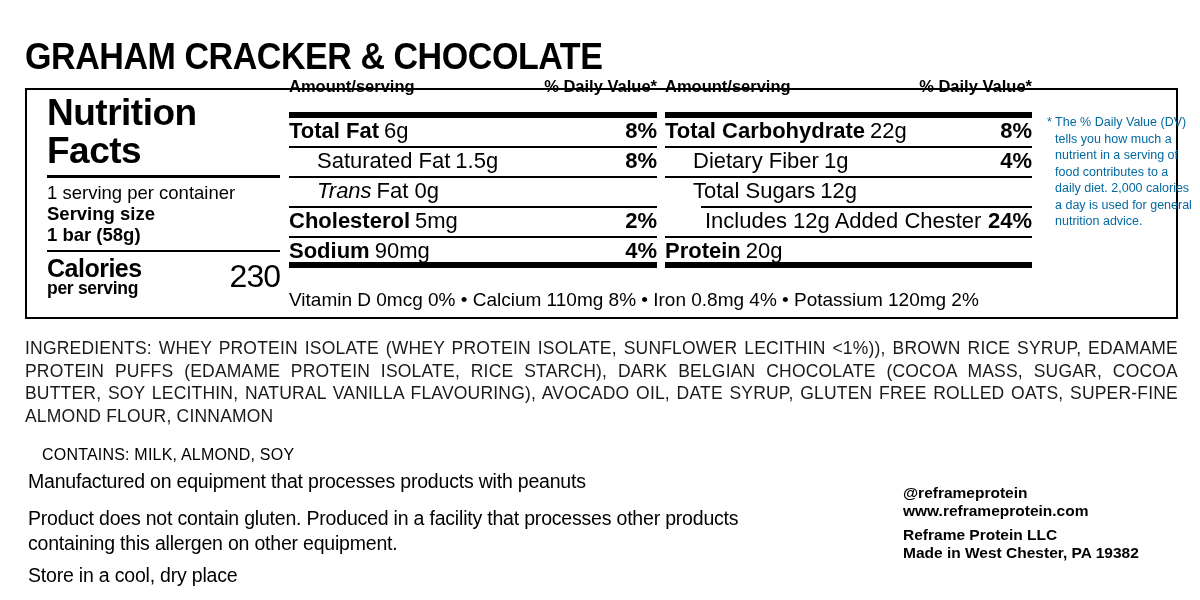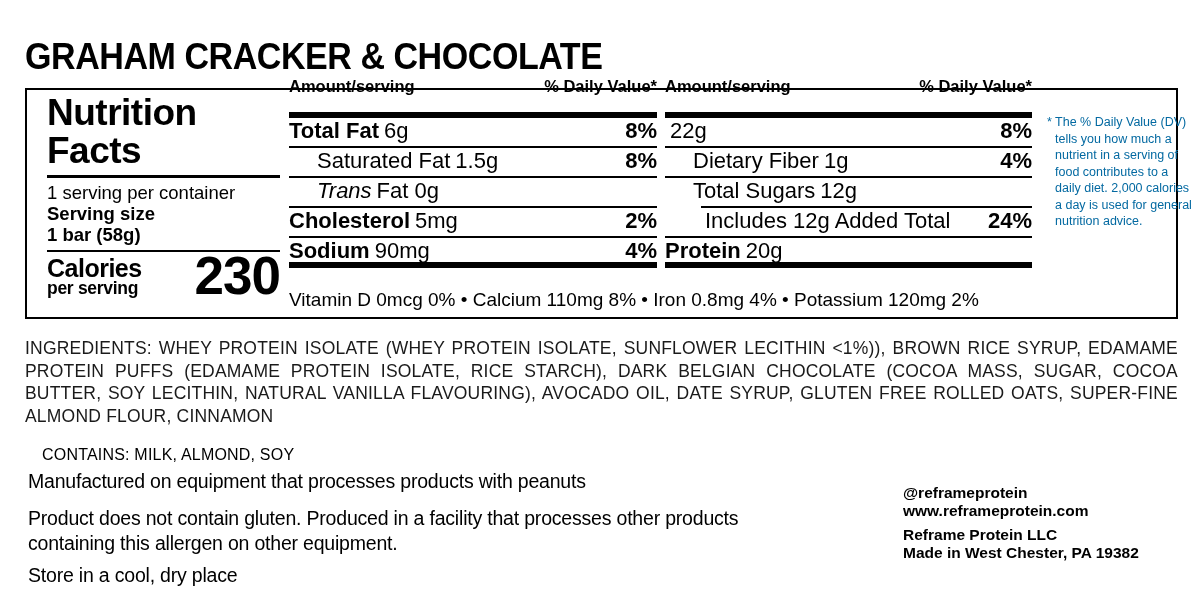--- a/index.html
+++ b/index.html
@@ -17,21 +17,21 @@
   
   #nf-left { position:absolute; left:8px; top:4px; width:233px;margin-left:12px; }
   .nf-title { font-size:37px; font-weight:bold; line-height:38px; letter-spacing:-0.5px; }
   .nf-rule { height:2.5px; background:#000; margin:5px 0 4px 0; }
   .serv-line { font-size:18.5px; line-height:21px; }
   .serv-bold { font-size:18.5px; line-height:21px; font-weight:bold; }
   .cal-row { display:flex; align-items:flex-start; margin-top:2px; }
   .cal-words { display:flex; flex-direction:column; }
   .cal-main { font-size:25px; font-weight:bold; line-height:24px; letter-spacing:-0.5px; }
   .cal-sub { font-size:17.5px; font-weight:bold; line-height:17px; letter-spacing:-0.3px; }
-  .cal-value { margin-left:auto; font-size:53px; font-weight:bold; line-height:40px; letter-spacing:-1px; }
+  .cal-value { margin-left:auto; font-size:32px; font-weight:normal; line-height:40px; letter-spacing:-1px; }
 
   
   .nf-col { position:absolute; top:6px; }
   #nf-col1 { left:262px; width:368px; }
   #nf-col2 { left:638px; width:367px; }
   .col-header { display:flex; justify-content:space-between; align-items:flex-end; height:22px;
     border-bottom:6px solid #000; font-size:16.5px; font-weight:bold; padding-bottom:16px; }
   .row { display:flex; align-items:flex-start; height:30px; border-bottom:2px solid #000; font-size:22px; white-space:nowrap; }
   .row.last { border-bottom:6px solid #000; }
   .row .pct { margin-left:auto; font-weight:bold; }
@@ -120,35 +120,36 @@
       <span class="pct">4%</span>
     </div>
   </div>
 
   <div class="nf-col" id="nf-col2">
     <div class="col-header">
       <span>Amount/serving</span>
       <span>% Daily Value*</span>
     </div>
     <div class="row">
+      <span class="lbl-b">Total Carbohydrate</span>
       <span class="val">22g</span>
       <span class="pct">8%</span>
     </div>
     <div class="row indent">
       <span>Dietary Fiber</span>
       <span class="val">1g</span>
       <span class="pct">4%</span>
     </div>
     <div class="row indent norule">
       <span>Total Sugars</span>
       <span class="val">12g</span>
       <span class="pct"></span>
     </div>
     <div class="row indent2 inset-rule">
-      <span>Includes 12g Added Total</span>
+      <span>Includes 12g Added Chester</span>
       <span class="pct">24%</span>
     </div>
     <div class="row last">
       <span class="lbl-b">Protein</span>
       <span class="val">20g</span>
       <span class="pct"></span>
     </div>
   </div>
 
   <div id="micros">Vitamin D 0mcg 0% • Calcium 110mg 8% • Iron 0.8mg 4% • Potassium 120mg 2%</div>

